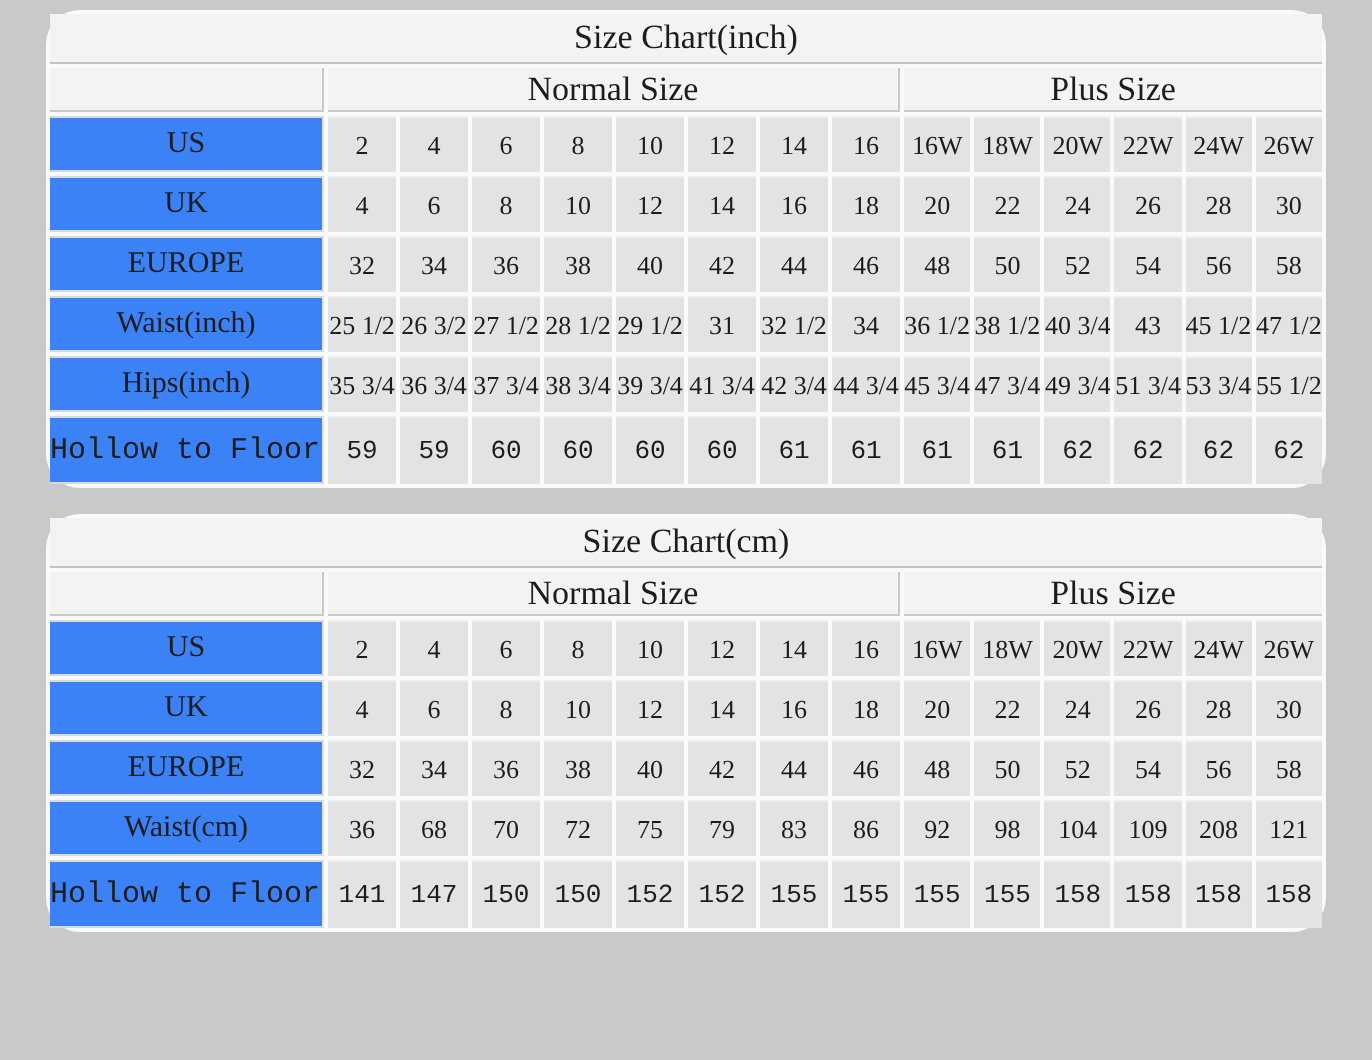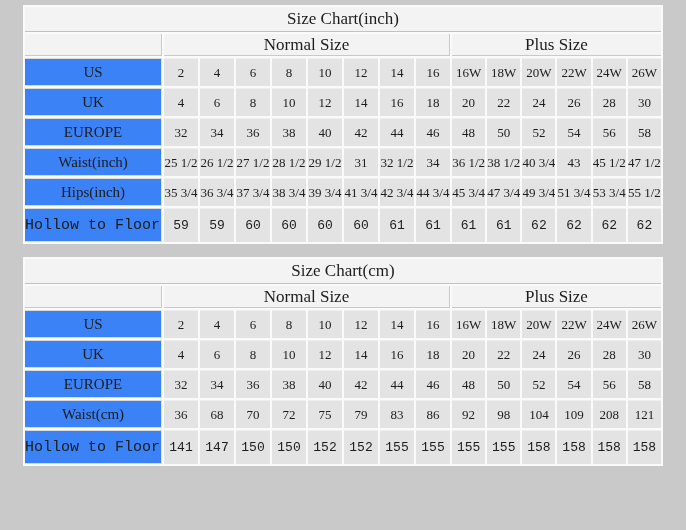--- a/index.html
+++ b/index.html
@@ -17,20 +17,21 @@
     flex-direction: column;
     gap: 13px;
   }
   table.size-table {
     margin: 0 auto;
     width: 640px;
     table-layout: fixed;
     border-collapse: separate;
     border-spacing: 2px;
     background: #fafafa;
+    border-radius: 17px;
   }
   td {
     text-align: center;
     vertical-align: middle;
     padding: 0;
     white-space: nowrap;
     overflow: hidden;
   }
   td.title-cell {
     background: #f3f3f3;
@@ -145,21 +146,21 @@
           <td class="data-cell">48</td>
           <td class="data-cell">50</td>
           <td class="data-cell">52</td>
           <td class="data-cell">54</td>
           <td class="data-cell">56</td>
           <td class="data-cell">58</td>
         </tr>
         <tr class="data-row">
           <td class="label-cell">Waist(inch)</td>
           <td class="data-cell">25 1/2</td>
-          <td class="data-cell">26 1/2</td>
+          <td class="data-cell">26 3/2</td>
           <td class="data-cell">27 1/2</td>
           <td class="data-cell">28 1/2</td>
           <td class="data-cell">29 1/2</td>
           <td class="data-cell">31</td>
           <td class="data-cell">32 1/2</td>
           <td class="data-cell">34</td>
           <td class="data-cell">36 1/2</td>
           <td class="data-cell">38 1/2</td>
           <td class="data-cell">40 3/4</td>
           <td class="data-cell">43</td>

